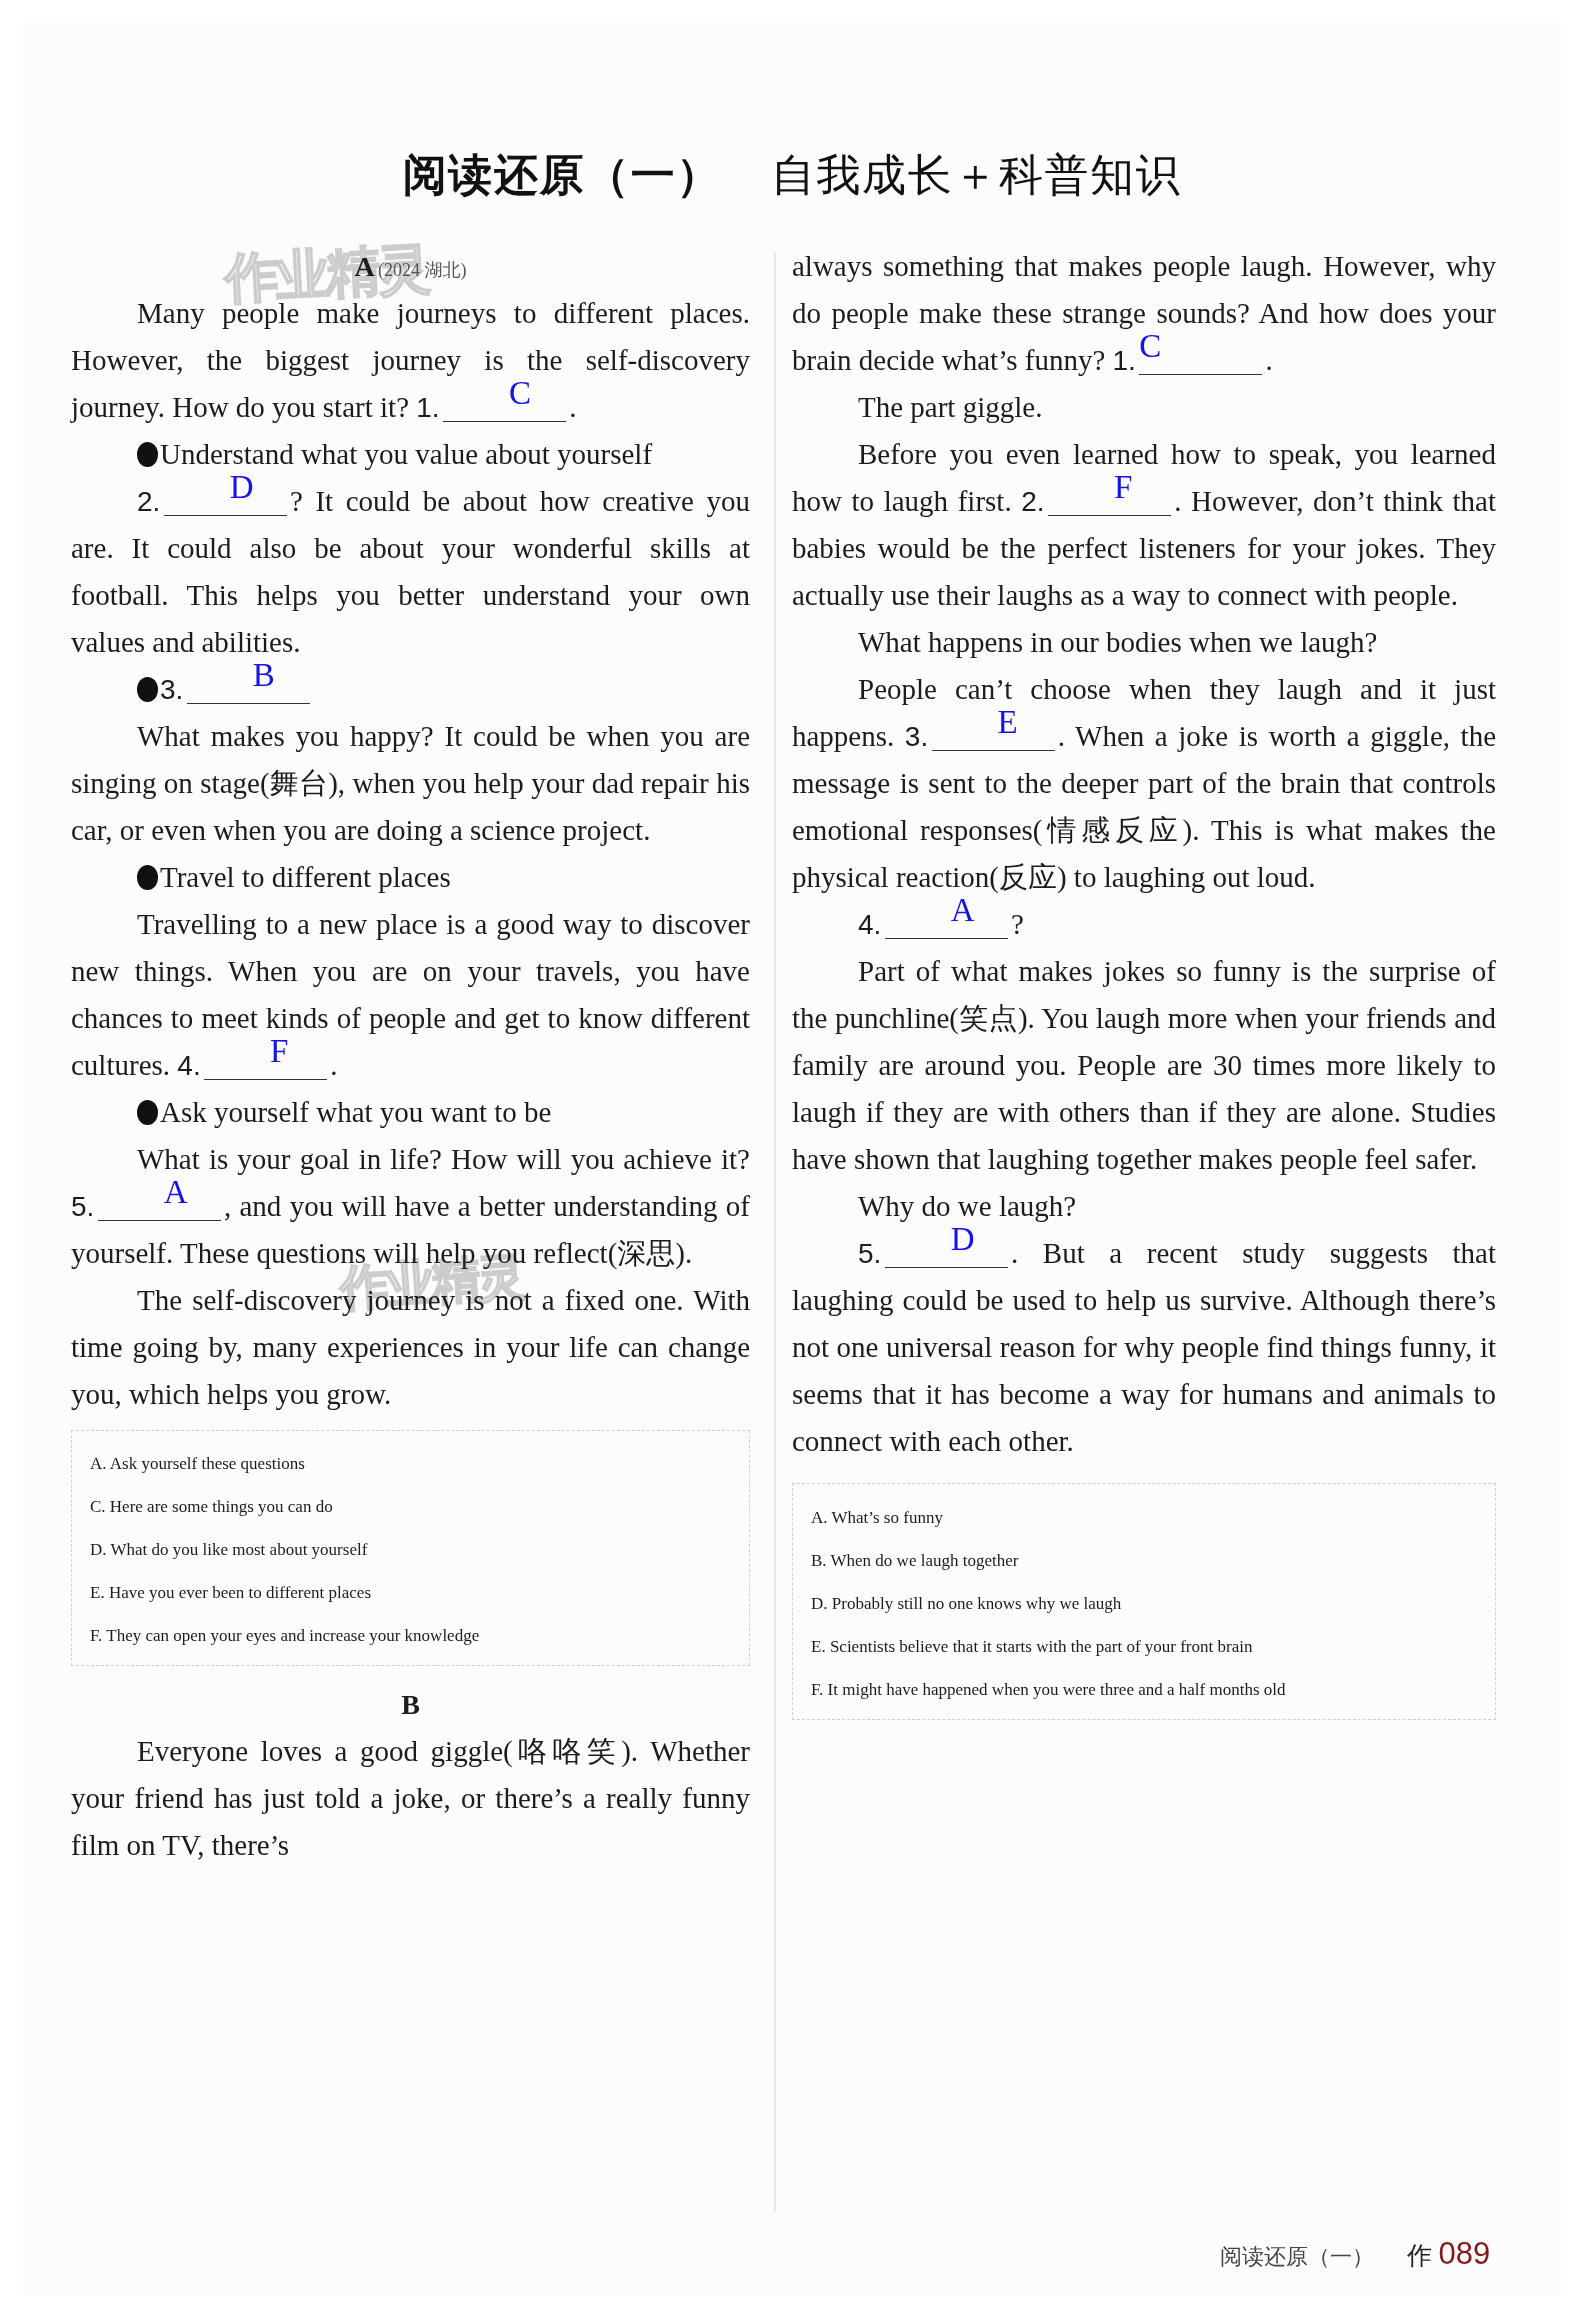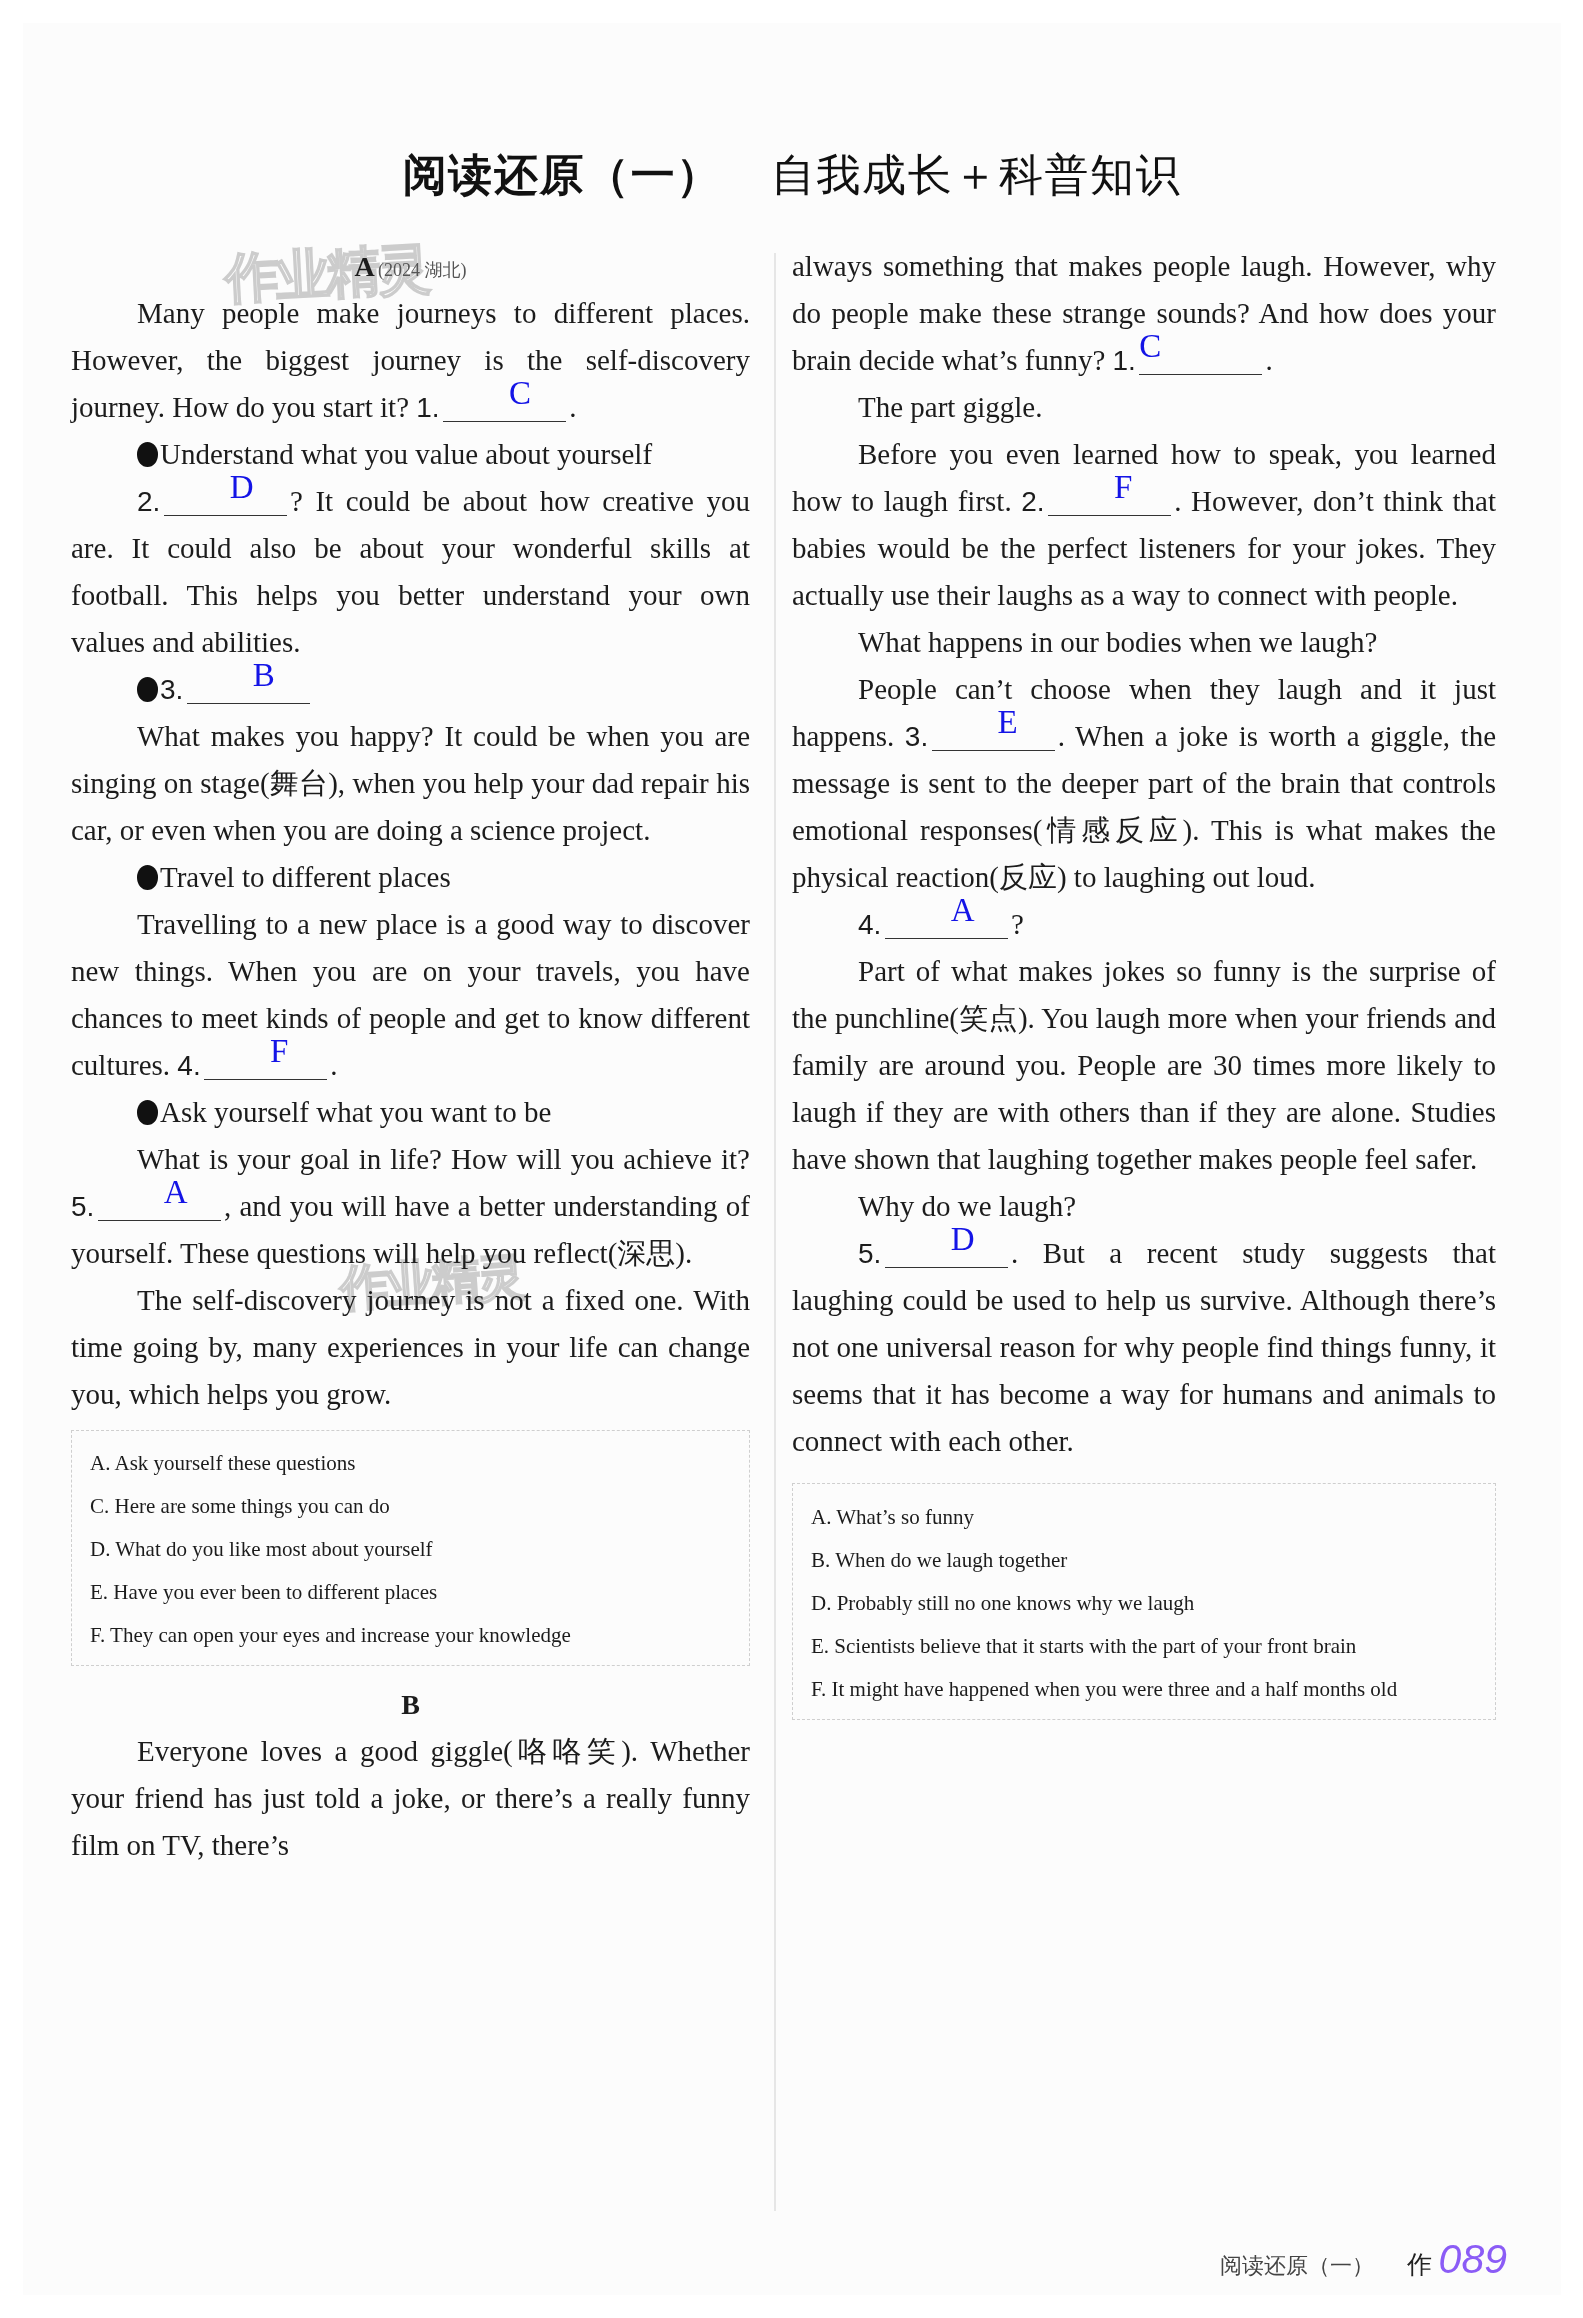--- a/index.html
+++ b/index.html
@@ -19,31 +19,31 @@
   p.ind { text-indent: 66px; }
   .sec-head { text-align: center; font-weight: bold; font-size: 28px; height: 47px; position: relative; }
   .sec-head .src { font-weight: normal; font-size: 18px; color: #555; margin-left: 3.3px; }
   .blank { display: inline-block; position: relative; width: 123px; border-bottom: 1.6px solid #333;
            height: 33px; vertical-align: -5px; margin: 0 3.3px; }
   .blank .ans { position: absolute; left: 0; right: 0; top: -18px; text-align: center;
                 color: #1414e6; font-size: 33px; }
   .num { font-family: "Liberation Sans", sans-serif; font-size: 28px; }
   .bullet { display: inline-block; width: 21.4px; height: 25px; border-radius: 50%; background: #111;
             vertical-align: -3.3px; margin-right: 1.6px; }
-  .opts { border: 1.6px dashed #cfcfcf; padding: 11.5px 13px 8.2px 18px; font-size: 21px; line-height: 43px;
+  .opts { border: 1.6px dashed #cfcfcf; padding: 11.5px 13px 8.2px 18px; font-size: 17px; line-height: 43px;
           margin: 11.5px 0 0 0; }
   .opts .opt { padding-left: 36px; text-indent: -36px; text-align: justify; text-align-last: left; }
   .watermark { position: absolute; font-family: "DejaVu Sans", sans-serif; font-weight: bold;
                color: transparent; -webkit-text-stroke: 1.6px #c4c4c4; letter-spacing: -3.3px; opacity: 0.85; }
   .wm1 { left: 202px; top: 215px; font-size: 54px; transform: rotate(-3deg); }
   .wm2 { left: 317px; top: 1227px; font-size: 49px; transform: rotate(-4deg); }
   .footer { position: absolute; left: 1197px; top: 2213px; font-family: "DejaVu Sans", sans-serif; color: #444; }
   .footer .sec { font-size: 22px; }
   .footer .zuo { font-size: 25px; margin-left: 33px; color: #222; }
-  .footer .pg { font-family: "Liberation Sans", sans-serif; font-size: 41px; color: #8b5cf6; margin-left: 6.6px; font-style: italic; }
+  .footer .pg { font-family: "Liberation Sans", sans-serif; font-size: 31px; color: #7f1d1d; margin-left: 6.6px; }
 </style>
 </head>
 <body>
 
 <div class="page">
 
   <div class="title">
     <span class="t1">阅读还原（一）</span><span class="t2">自我成长＋科普知识</span>
   </div>
 

